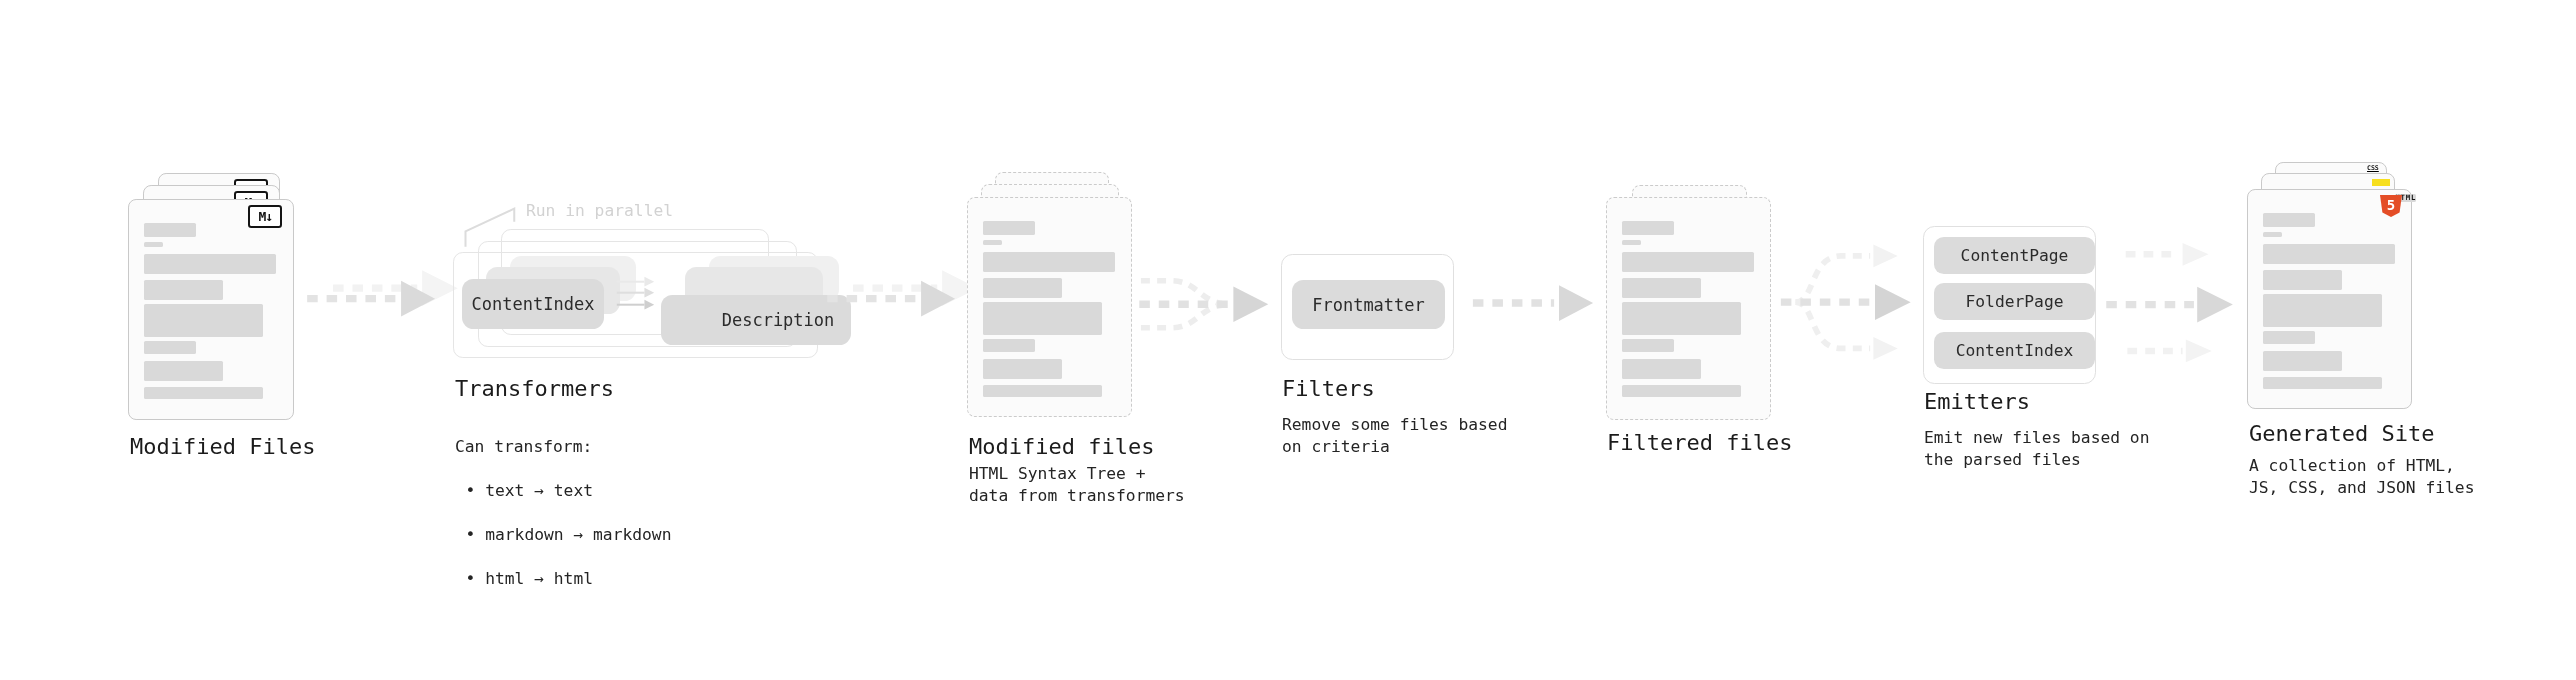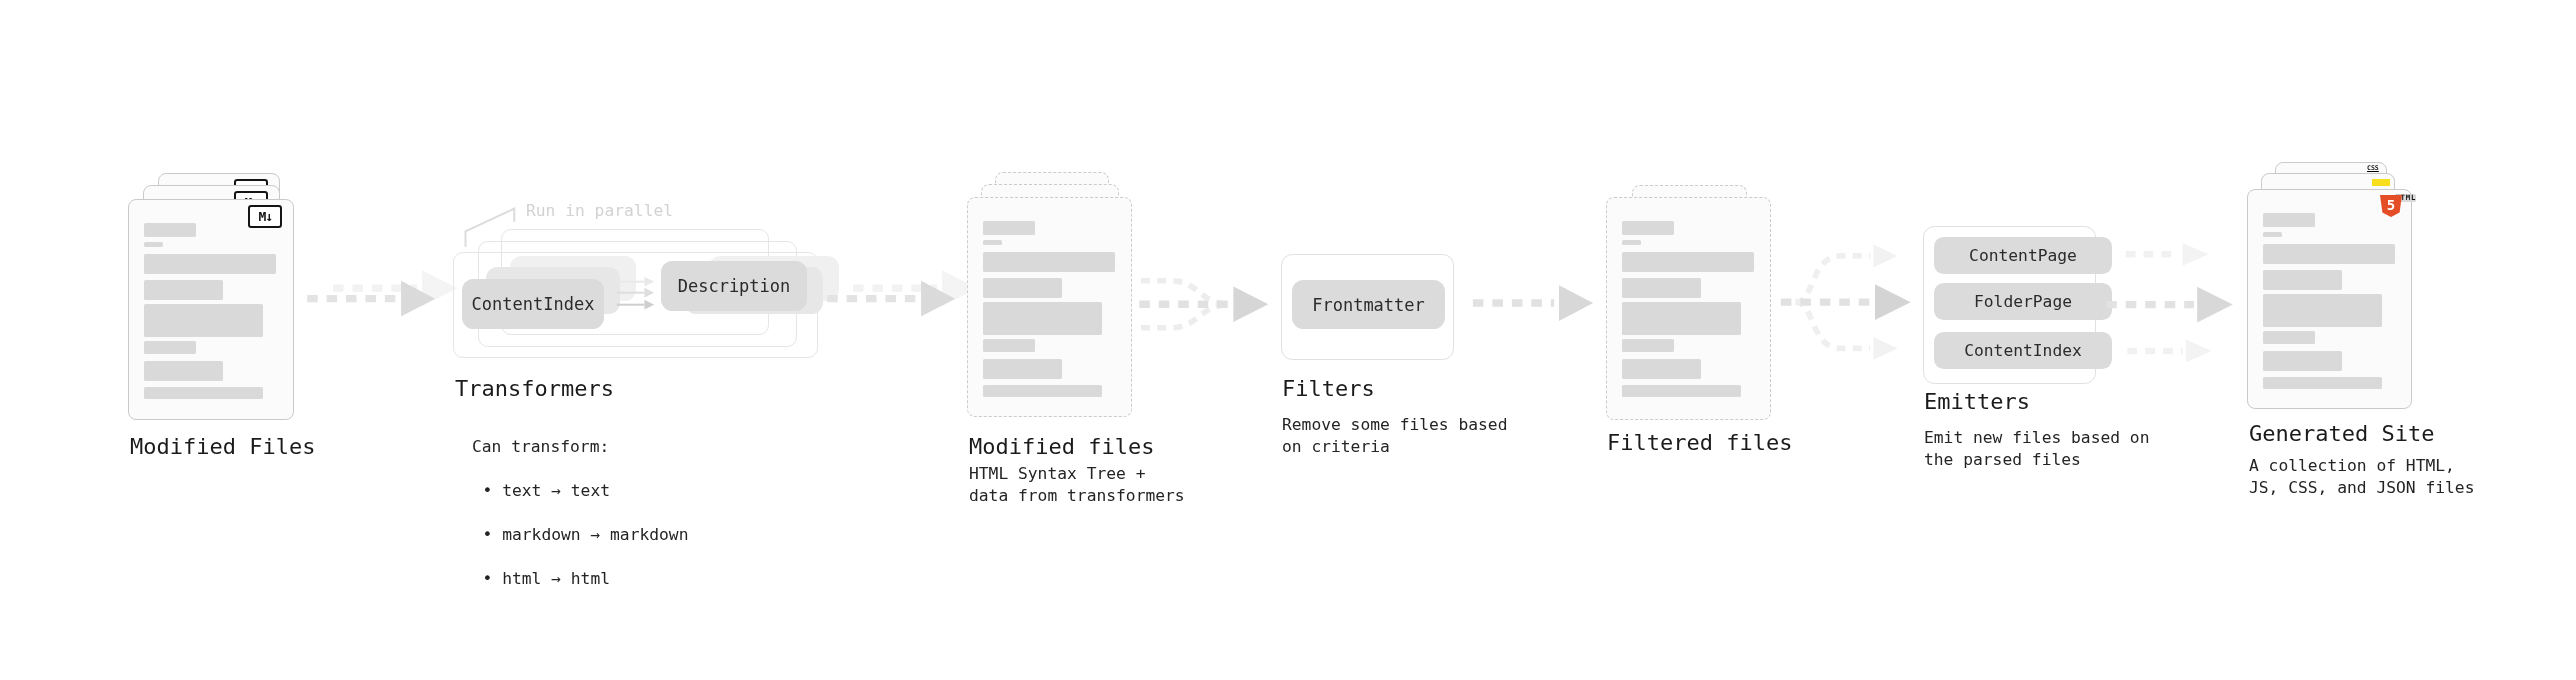--- a/index.html
+++ b/index.html
@@ -61,36 +61,36 @@
   .f-box{left:1281px;top:254px;width:173px;height:106px;}
   .e-box{left:1923px;top:226px;width:173px;height:158px;}
   .ghost{position:absolute;border-radius:11.4px;}
   .fm-g2{left:510px;top:256px;width:126px;height:45px;background:#f0f0f0;}
   .fm-g1{left:486px;top:267px;width:134px;height:47px;background:#e7e7e7;}
   .ds-g2{left:709px;top:256px;width:130px;height:45px;background:#f0f0f0;}
   .ds-g1{left:685px;top:267px;width:138px;height:47px;background:#e7e7e7;}
   .pill{position:absolute;background:#dbdbdb;border-radius:11.4px;display:flex;align-items:center;
         justify-content:center;font-size:17px;color:#2b2b2b;}
   .fm-pill{left:462px;top:279px;width:142px;height:50px;}
-  .ds-pill{left:661px;top:261px;width:146px;height:50px;}
+  .ds-pill{left:661px;top:295px;width:146px;height:50px;padding-left:44px;}
   .f-pill{left:1292px;top:280px;width:153px;height:49px;}
-  .e-pill{left:1934px;width:178px;height:37px;border-radius:9.8px;font-size:16.3px;}
+  .e-pill{left:1934px;width:161px;height:37px;border-radius:9.8px;font-size:16.3px;}
   .e-pill1{top:237px;}.e-pill2{top:283px;}.e-pill3{top:332px;}
 
   
   .lbl{position:absolute;font-size:22px;color:#1b1b1b;white-space:nowrap;}
   .lbl-markdown{left:130px;top:434px;}
   .lbl-transformers{left:455px;top:376px;}
   .lbl-modified{left:969px;top:434px;}
   .lbl-filters{left:1282px;top:376px;}
   .lbl-filtered{left:1607px;top:430px;}
   .lbl-emitters{left:1924px;top:389px;}
   .lbl-generated{left:2249px;top:421px;}
   .desc{position:absolute;font-size:16.3px;line-height:22px;color:#242424;white-space:pre-line;}
-  .desc-transformers{left:455px;top:414px;margin-left:17px;}
+  .desc-transformers{left:455px;top:414px;}
   .desc-modified{left:969px;top:463px;}
   .desc-filters{left:1282px;top:414px;}
   .desc-emitters{left:1924px;top:427px;}
   .desc-generated{left:2249px;top:455px;}
   .run-label{position:absolute;left:526px;top:201px;font-size:16.3px;color:#d2d2d2;white-space:nowrap;}
 
   svg{position:absolute;display:block;}
 </style>
 </head>
 <body>

